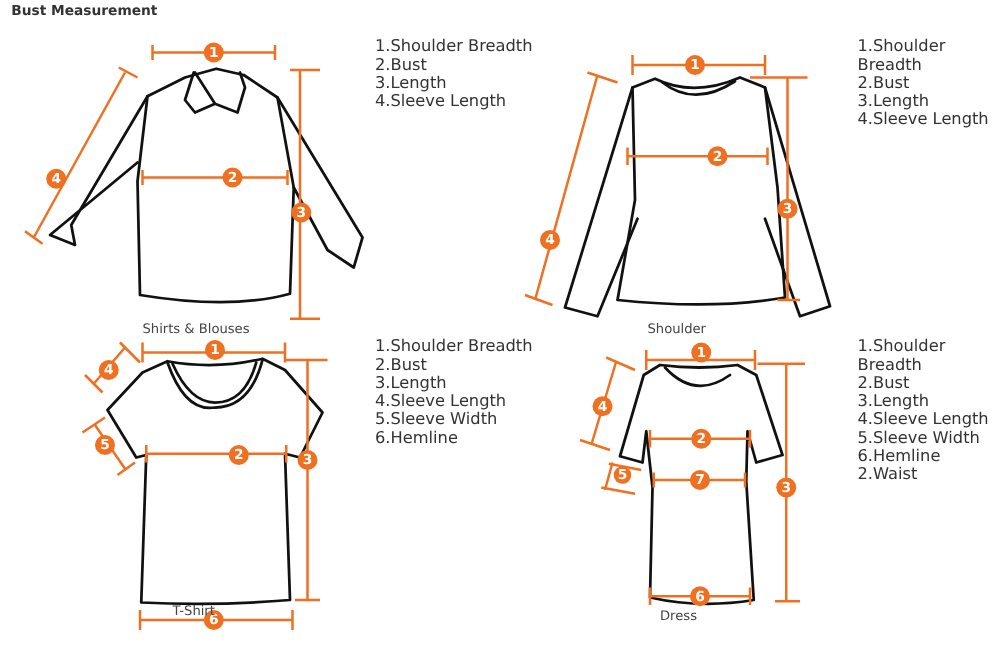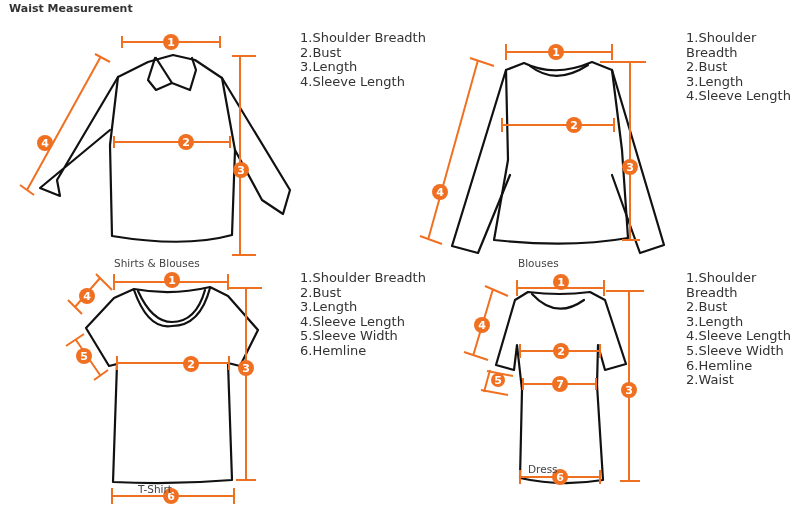--- a/index.html
+++ b/index.html
@@ -10,21 +10,21 @@
   .caption{position:absolute;font-size:10.5px;color:#444;white-space:nowrap;}
   svg{position:absolute;left:0;top:0;overflow:visible;}
   .g{fill:none;stroke:#111;stroke-width:2.2;stroke-linejoin:round;stroke-linecap:round;}
   .m{stroke:#F07022;stroke-width:2;fill:none;}
   .badge circle{fill:#F07022;}
   .badge text{fill:#fff;font-size:11px;font-weight:bold;font-family:"DejaVu Sans",sans-serif;text-anchor:middle;dominant-baseline:central;}
 </style>
 </head>
 <body>
 
-<div class="title">Waist Measurement</div>
+<div class="title">Bust Measurement</div>
 
 <div class="panel" style="left:0;top:0;width:800px;height:523px;">
   <svg width="800" height="523">
 
     <path class="g" d="M155,60 L173,55 L195,60 L222,78 L235,150 L232,235 Q185,248 112,236 L110,145 L118,77 L148,62 Z"></path>
 
     <path class="g" d="M155,58 L148,80 L156,90 L172,83 L190,90 L196,70 L192,58 M172,83 L156,58"></path>
 
     <path class="g" d="M118,77 L57,180 L60,196 L40,188 L110,130"></path>
 
@@ -85,21 +85,21 @@
     <g class="badge">
         <circle cx="630" cy="167" r="8"></circle>
         <text x="630" y="167">3</text>
       </g>
     <g class="badge">
         <circle cx="440" cy="192" r="8"></circle>
         <text x="440" y="192">4</text>
       </g>
   </svg>
 </div>
-<div class="caption" style="left:518px;top:257px;">Blouses</div>
+<div class="caption" style="left:518px;top:257px;">Shoulder</div>
 <ul class="legend" style="left:686px;top:31px;">
   <li>1.Shoulder Breadth</li>
   <li>2.Bust</li>
   <li>3.Length</li>
   <li>4.Sleeve Length</li>
 </ul>
 
 <div class="panel" style="left:0;top:0;width:800px;height:523px;">
   <svg width="800" height="523">
     <path class="g" d="M134,289 Q172,296 210,287 L228,296 L258,330 L240,366 L228,363 L232,480 Q172,485 113,482 L117,364 L109,366 L86,328 L114,298 Z"></path>
@@ -185,21 +185,21 @@
     <g class="badge">
         <circle cx="560" cy="477" r="8"></circle>
         <text x="560" y="477">6</text>
       </g>
     <g class="badge">
         <circle cx="560" cy="384" r="8"></circle>
         <text x="560" y="384">7</text>
       </g>
   </svg>
 </div>
-<div class="caption" style="left:528px;top:463px;">Dress</div>
+<div class="caption" style="left:528px;top:487px;">Dress</div>
 <ul class="legend" style="left:686px;top:271px;">
   <li>1.Shoulder Breadth</li>
   <li>2.Bust</li>
   <li>3.Length</li>
   <li>4.Sleeve Length</li>
   <li>5.Sleeve Width</li>
   <li>6.Hemline</li>
   <li>2.Waist</li>
 </ul>
 

